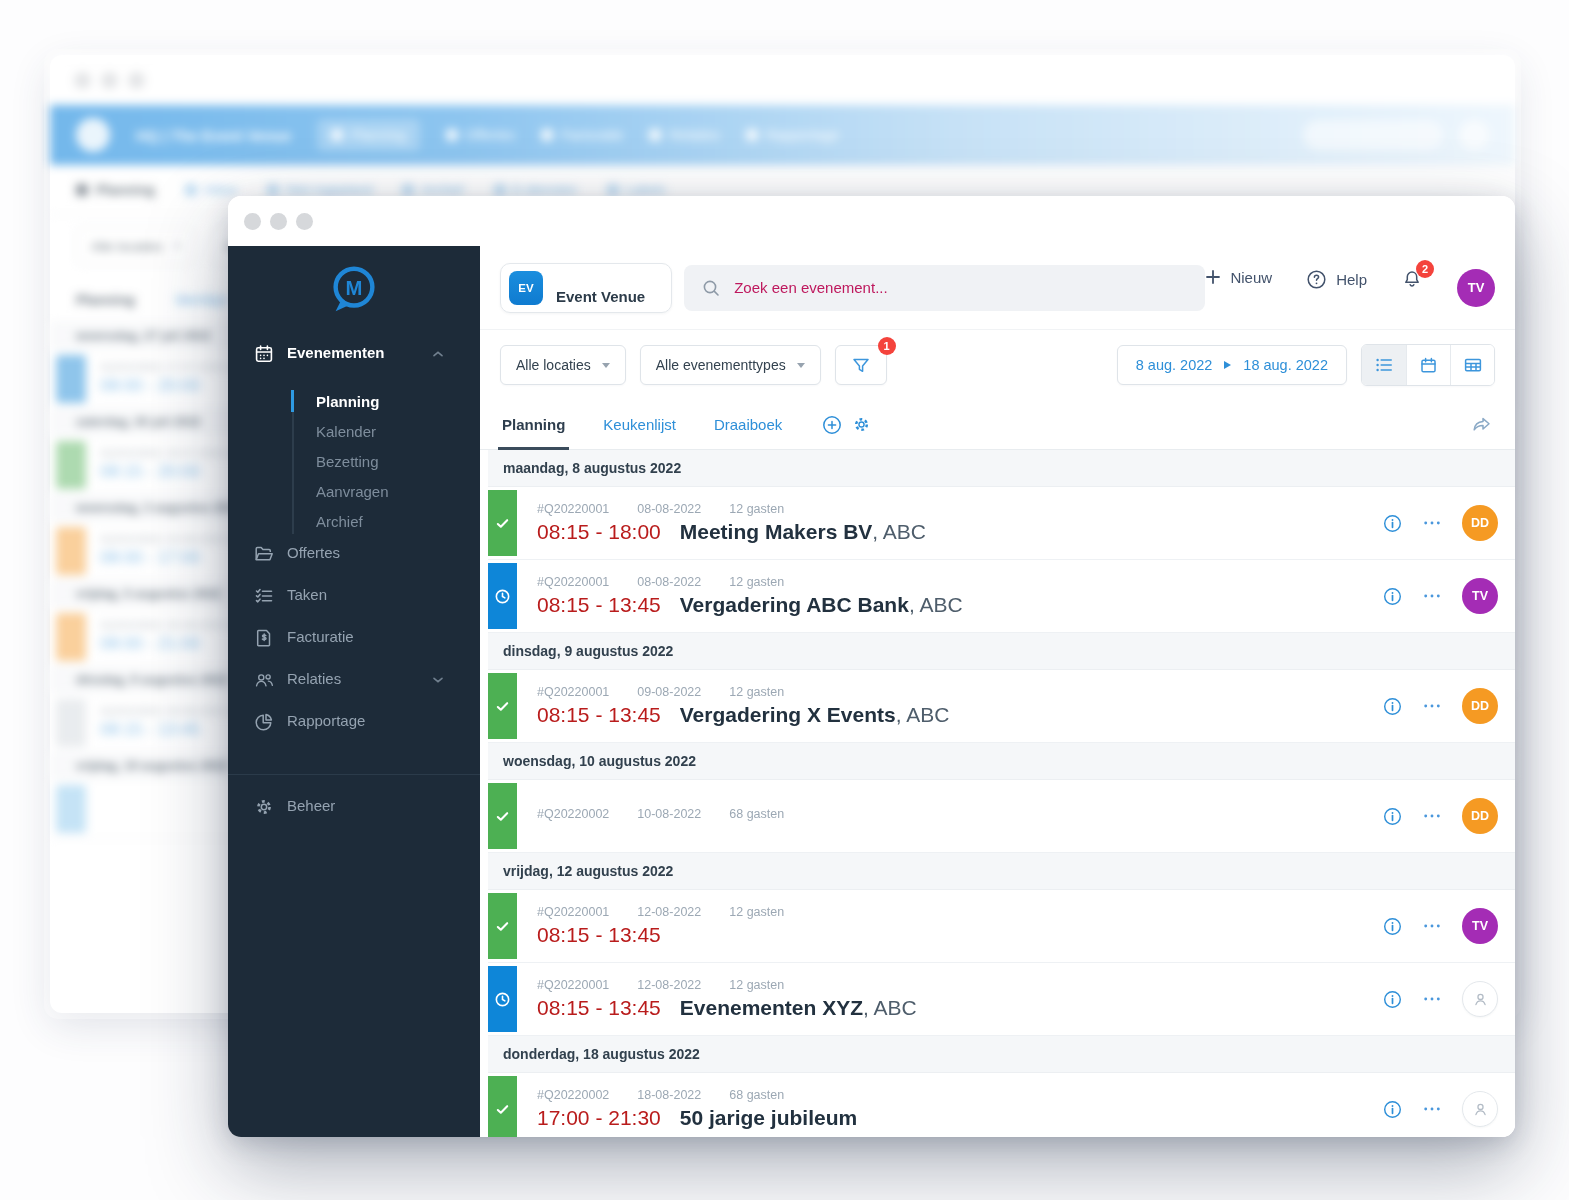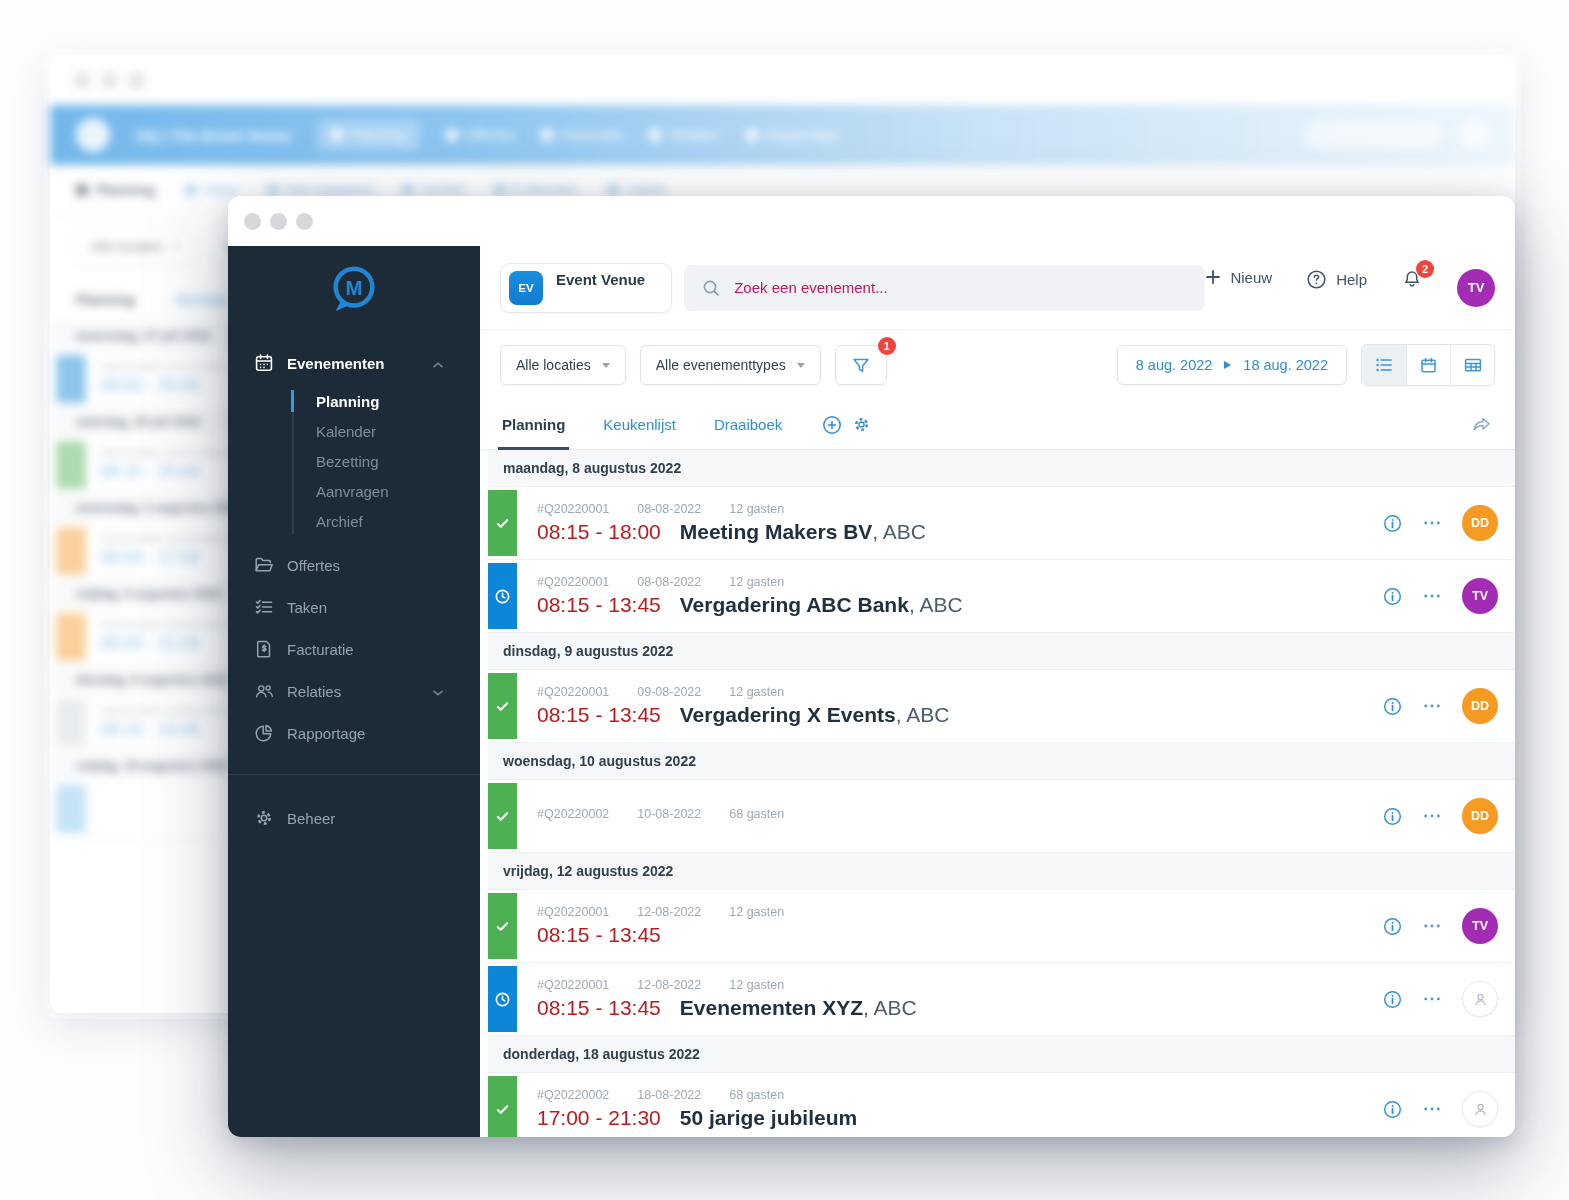--- a/index.html
+++ b/index.html
@@ -45,37 +45,37 @@
   
   .fg-window { position:absolute; left:228px; top:196px; width:1287px; height:941px; border-radius:13px;
     background:#fff; overflow:hidden; display:flex; flex-direction:column;
     box-shadow:0 30px 80px rgba(25,40,65,.35), 0 6px 24px rgba(25,40,65,.18); }
   .fg-titlebar { flex:0 0 50px; display:flex; align-items:center; gap:9px; padding-left:16px; background:#fff; }
   .fg-body { flex:1; display:flex; min-height:0; }
 
   
   .sidebar { flex:0 0 252px; background:#1d2b39; color:#8a99a8; display:flex; flex-direction:column; overflow:hidden; }
   .logo-wrap { margin:14px auto 22px; }
-  .side-row { display:flex; align-items:center; gap:13px; height:38px; padding-left:26px; font-size:15px; cursor:default; }
+  .side-row { display:flex; gap:13px; height:38px; padding-left:26px; font-size:15px; cursor:default; }
   .side-row .chev { margin-left:auto; margin-right:36px; color:#71808f; }
   .side-row.head { color:#fff; font-weight:bold; }
   .side-row.item { color:#95a3b1; height:42px; }
   .side-ico { width:20px; height:20px; flex:0 0 20px; }
   .sub-list { position:relative; padding:4px 0 8px 0; }
   .sub-list::before { content:''; position:absolute; left:64px; top:8px; bottom:10px; width:2px; background:#2d3d4c; }
   .sub-item { position:relative; height:30px; display:flex; align-items:center; padding-left:88px; font-size:15px; color:#7e8d9c; }
   .sub-item.active { color:#fff; font-weight:bold; }
   .sub-item.active::before { content:''; position:absolute; left:63px; top:4px; bottom:4px; width:3px; background:#2e9ae2; }
   .side-divider { border-top:1px solid #2b3b4a; margin-top:20px; }
   .side-bottom { margin-top:22px; }
 
   
   .main { flex:1; display:flex; flex-direction:column; min-width:0; background:#fff; }
   .app-header { flex:0 0 84px; display:flex; align-items:center; padding:0 20px; border-bottom:1px solid #f1f3f5; }
-  .workspace { display:flex; align-items:flex-start; gap:13px; border:1px solid #e4e8ec; border-radius:10px;
+  .workspace { display:flex; align-items:flex-end; gap:13px; border:1px solid #e4e8ec; border-radius:10px;
     padding:7px 26px 7px 8px; box-shadow:0 1px 3px rgba(20,40,60,.05); }
   .ev-badge { width:34px; height:34px; border-radius:8px; background:linear-gradient(180deg,#1b8ede,#0f7bd0);
     color:#fff; font-size:11.5px; font-weight:bold; display:flex; align-items:center; justify-content:center; }
   .ws-name { font-size:15px; font-weight:bold; color:#2c3b49; white-space:nowrap; }
   .search { width:553px; height:46px; margin-left:12px; background:#f0f2f5; border-radius:8px;
     display:flex; align-items:center; gap:14px; padding:0 18px; }
   .search-ph { font-size:15px; color:#be185d; }
   .hdr-actions { margin-left:auto; display:flex; align-items:flex-start; gap:34px; }
   .hdr-act { display:flex; align-items:center; gap:9px; font-size:15px; color:#42526b; cursor:pointer; }
   .bell-wrap { position:relative; }

